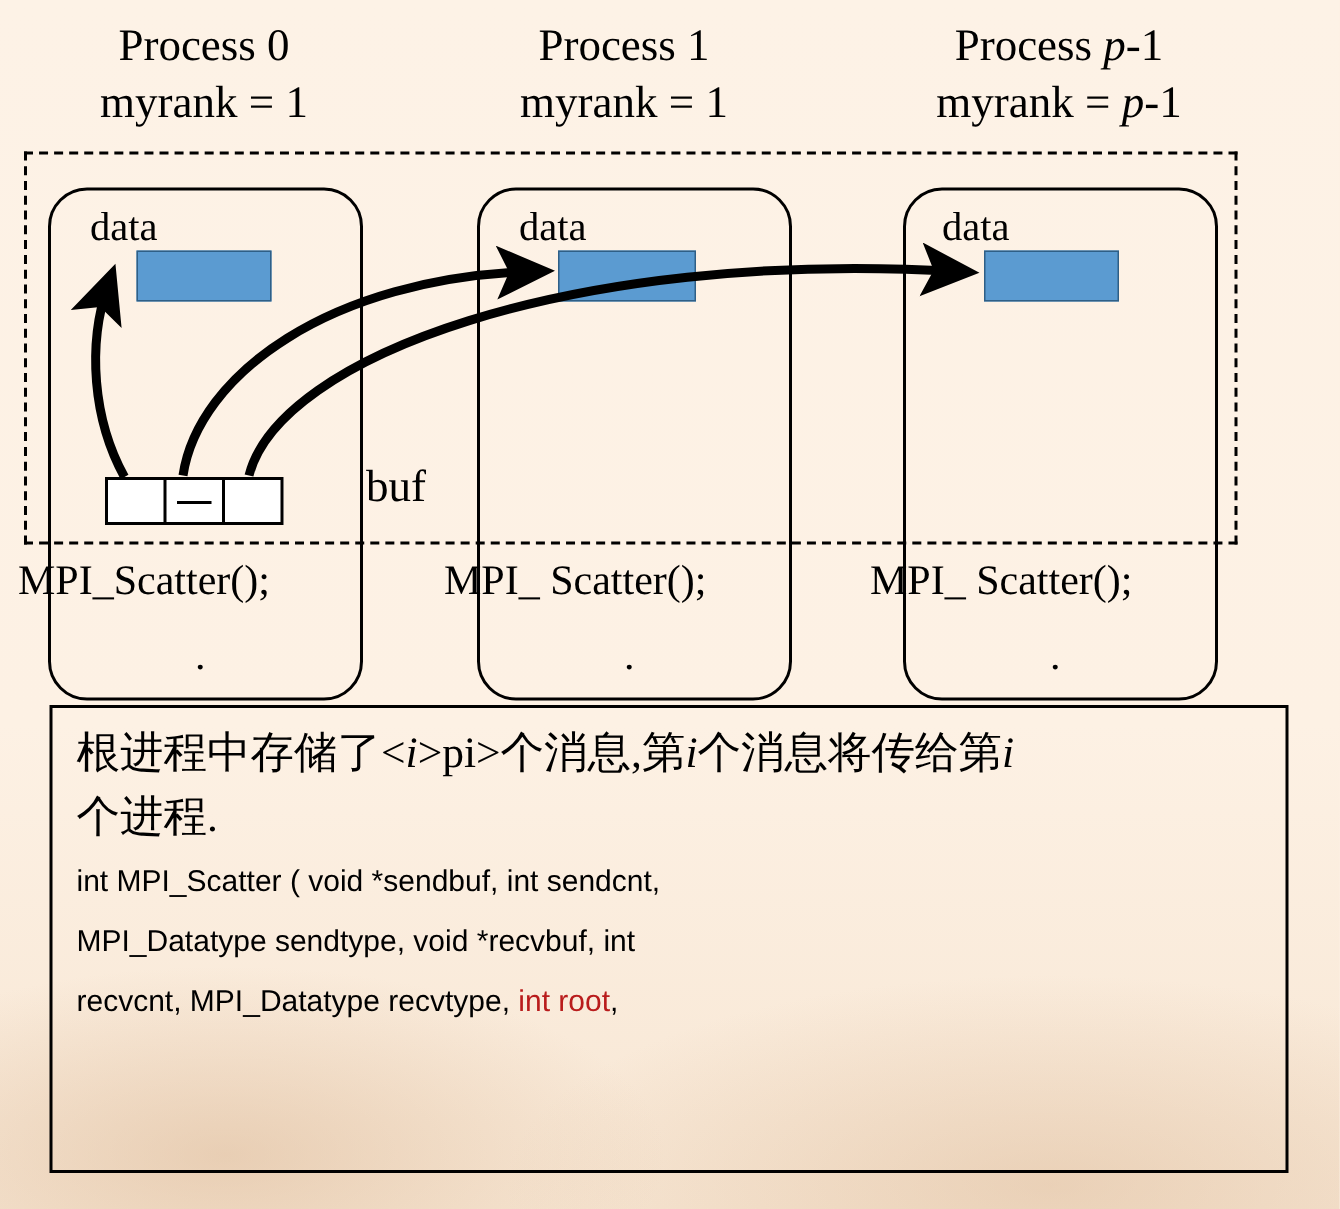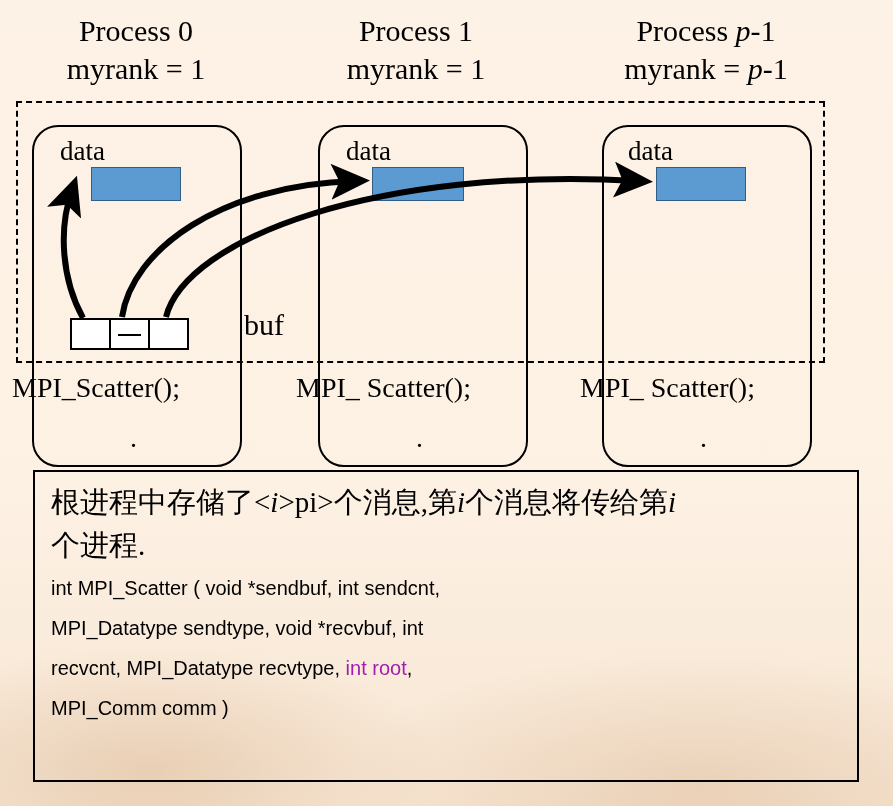--- a/index.html
+++ b/index.html
@@ -107,21 +107,21 @@
     font-size: 29px;
     line-height: 41px;
     margin: 0 0 2px 0;
   }
   .sig {
     font-family: "Liberation Sans", sans-serif;
     font-size: 20px;
     line-height: 40px;
     margin: 0;
   }
-  .sig .root { color: #a21caf; }
+  .sig .root { color: #b91c1c; }
   svg.arrows {
     position: absolute;
     left: 0; top: 0;
     width: 893px; height: 806px;
     pointer-events: none;
     z-index: 3;
   }
 </style>
 </head>
 <body>
@@ -174,21 +174,20 @@
   <div class="dot-label" style="left:130px; top:422px;">.</div>
   <div class="dot-label" style="left:416px; top:422px;">.</div>
   <div class="dot-label" style="left:700px; top:422px;">.</div>
 
   <div class="desc-box" style="left:33px; top:470px; width:826px; height:312px;">
     <p class="desc-cjk">根进程中存储了&lt;<i>i</i>&gt;pi&gt;个消息,第<i>i</i>个消息将传给第<i>i</i></p>
     <p class="desc-cjk">个进程.</p>
     <p class="sig">int MPI_Scatter ( void *sendbuf, int sendcnt,</p>
     <p class="sig">MPI_Datatype sendtype, void *recvbuf, int</p>
     <p class="sig"><span>recvcnt, MPI_Datatype recvtype, </span><span class="root">int root</span><span>,</span></p>
-    <p class="sig">MPI_Comm comm )</p>
   </div>
 </div>
 
 <svg class="arrows" viewBox="0 0 893 806">
   <defs>
     <marker id="ah" markerWidth="7" markerHeight="7" refX="4.0" refY="3.0" orient="auto" markerUnits="strokeWidth">
       <path d="M0,0 L6.5,3 L0,6 L1.4,3 Z" fill="#000"></path>
     </marker>
   </defs>
 

